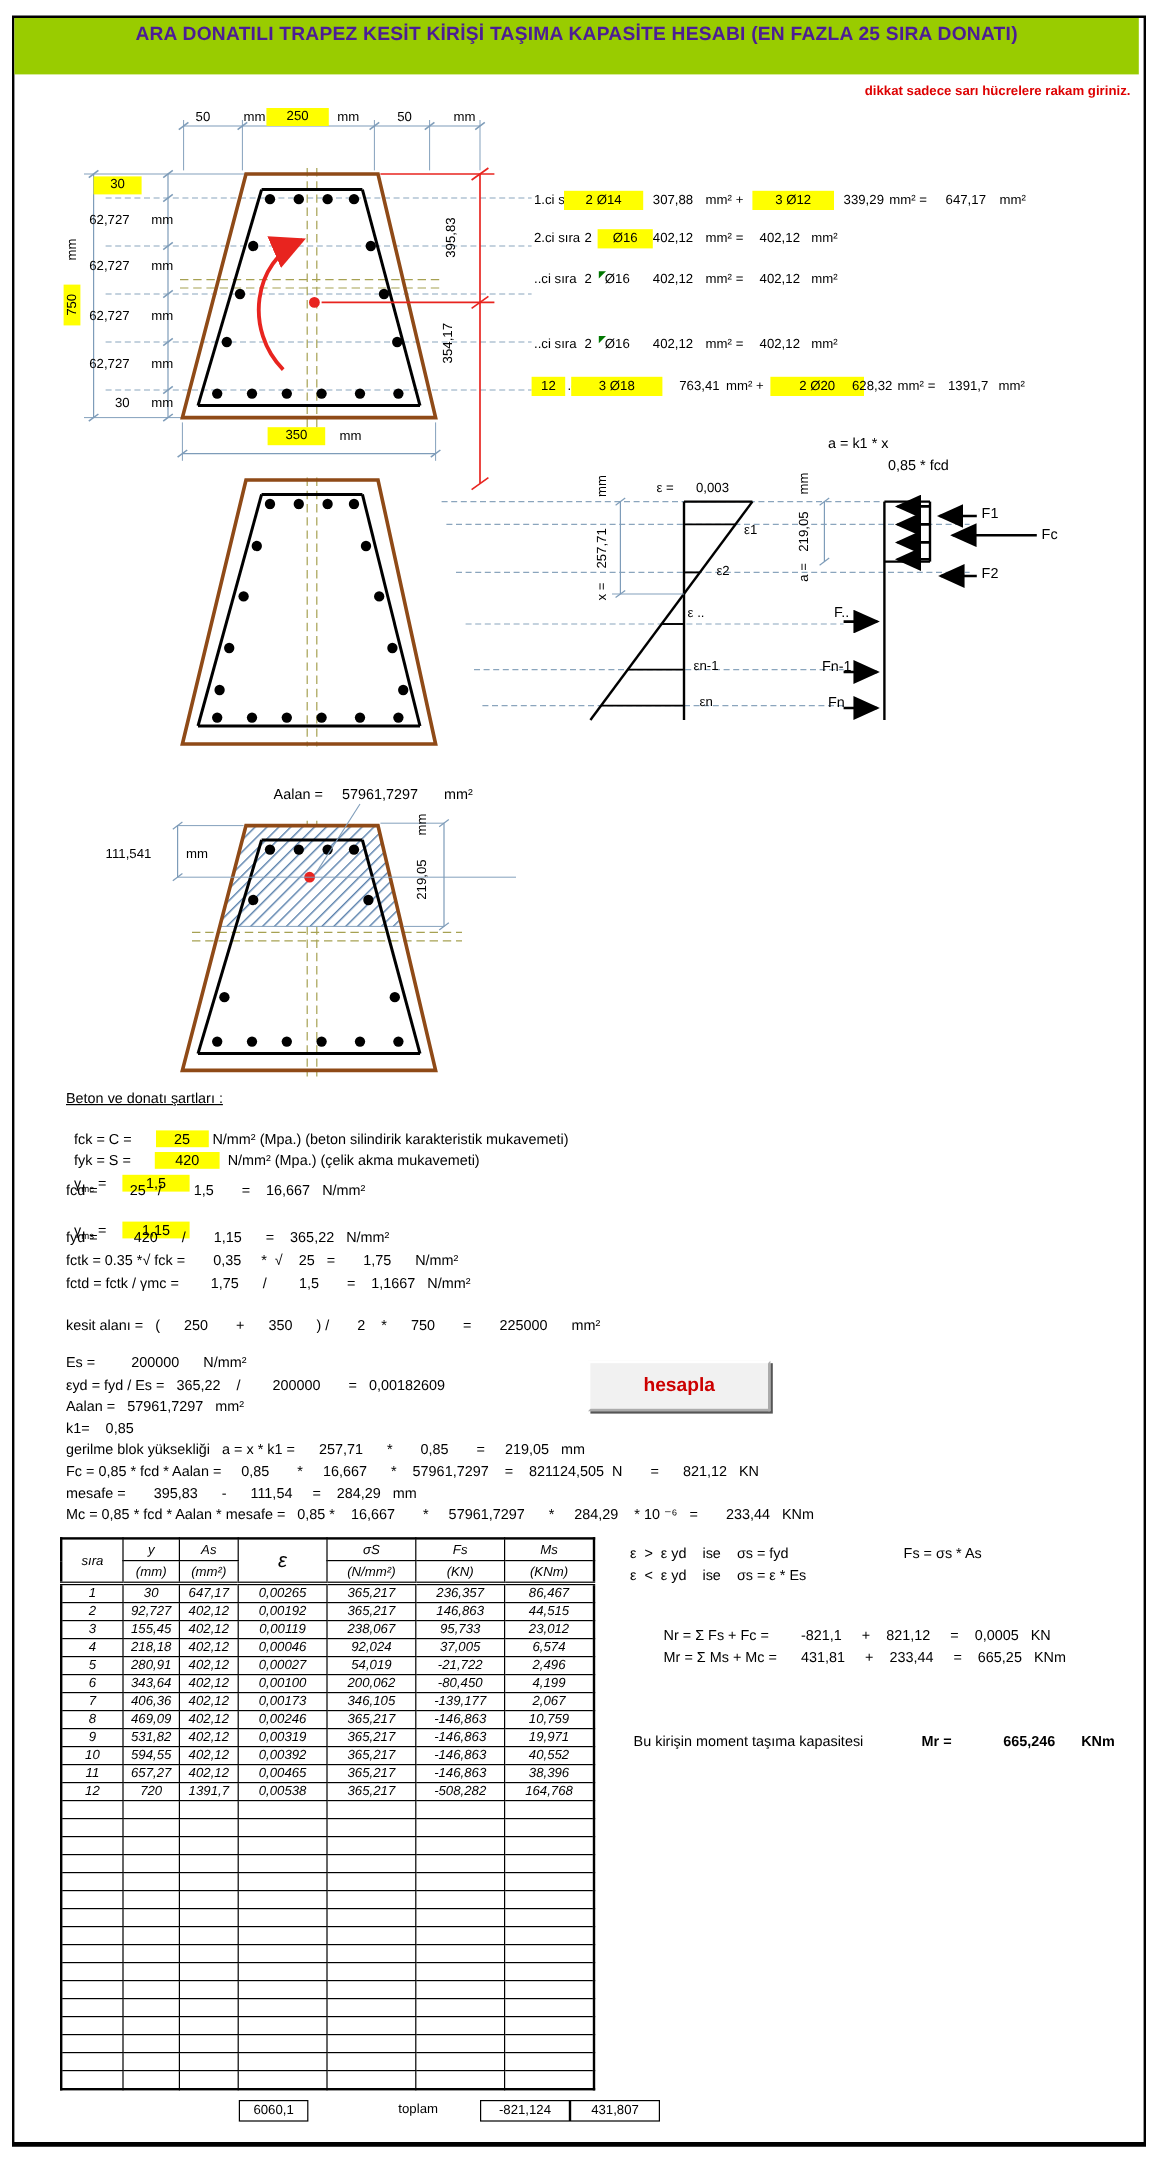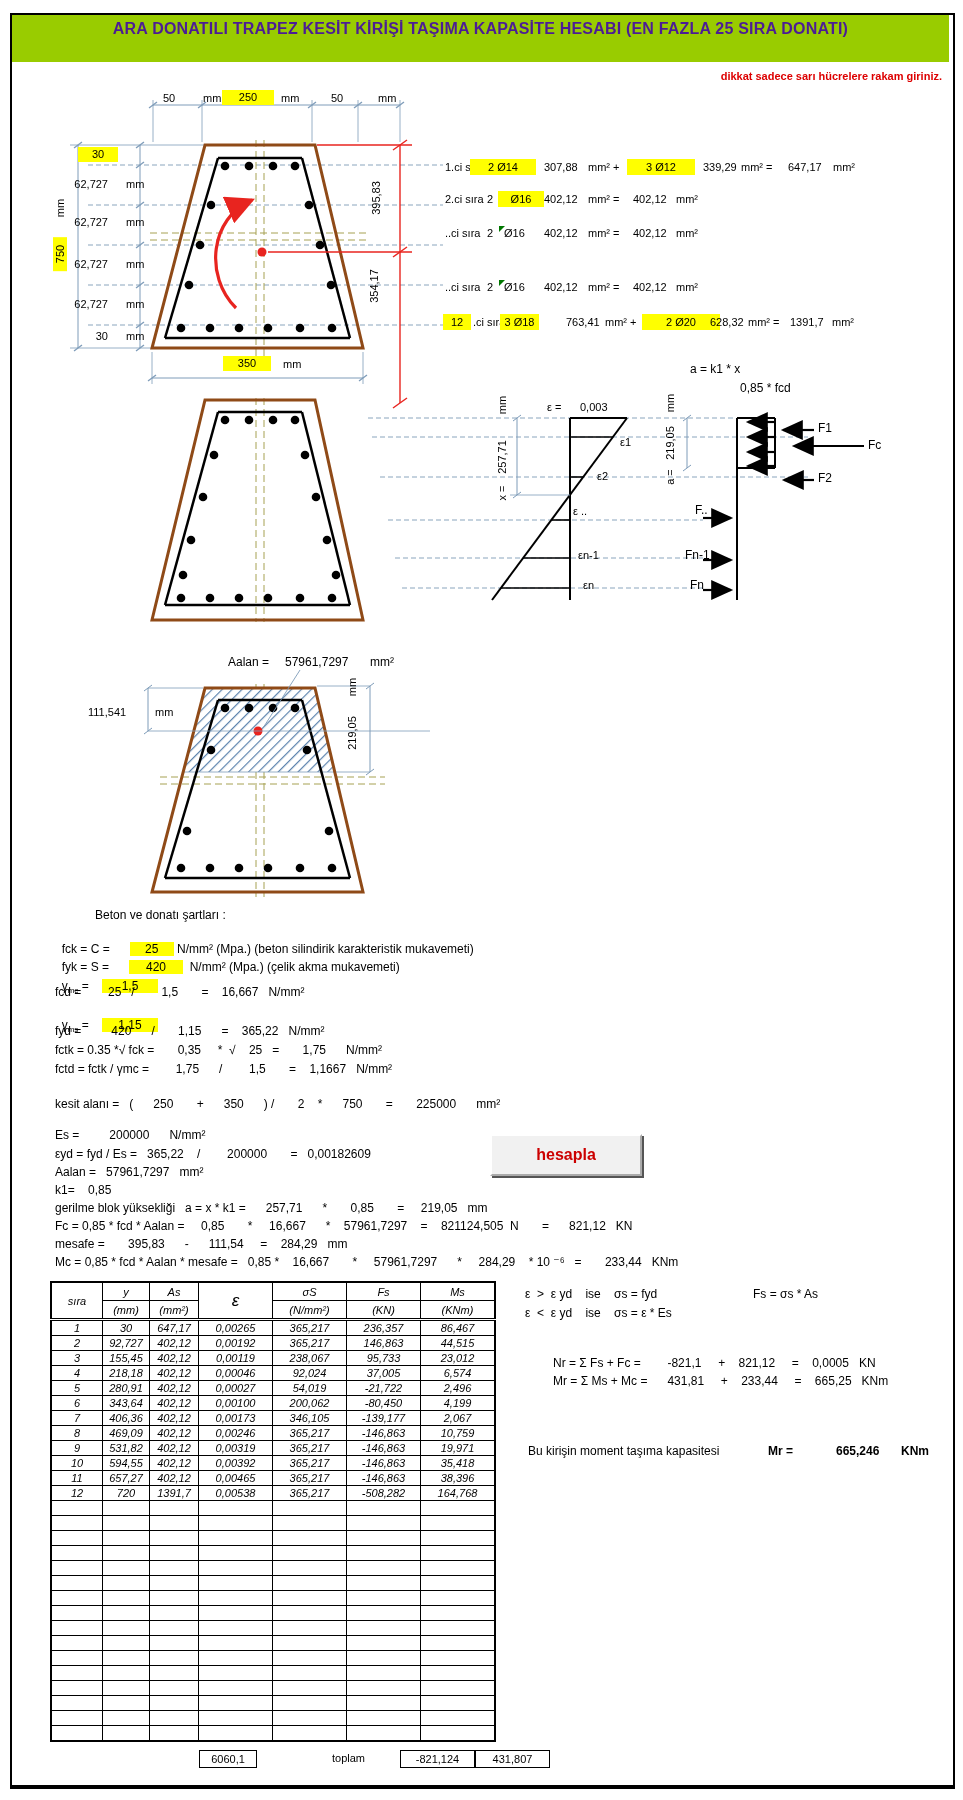--- a/index.html
+++ b/index.html
@@ -10,21 +10,21 @@
   #greenbar .t2{font-size:11px;font-weight:bold;color:#993300;margin-top:2px;}
   #note{position:absolute;left:12px;top:70px;width:930px;text-align:right;font-size:11px;font-weight:bold;color:#dd0000;}
   .lab{position:absolute;font-size:11px;white-space:nowrap;}
   .lab12{position:absolute;font-size:12px;white-space:nowrap;}
   .ycell{background:#ffff00;display:inline-block;text-align:center;}
   .yabs{position:absolute;background:#ffff00;text-align:center;font-size:11px;}
   .vlabel{position:absolute;font-size:11px;white-space:nowrap;transform:translate(-50%,-50%) rotate(-90deg);}
   .vyell{background:#ffff00;padding:1px 8px;}
   .fline{position:absolute;font-size:12px;white-space:pre;}
   .fline .ycell{padding:0 2px;min-width:40px;}
-  .u{margin-left:40px;}
+  .u{text-decoration:underline;}
   sub{font-size:8px;}
   #hesapla{position:absolute;left:490px;top:1134px;width:152px;height:42px;background:#f1f1f1;border:2px outset #ffffff;box-shadow:2px 2px 0 #555;font-size:16px;font-weight:bold;color:#cc0000;font-family:"Liberation Sans",sans-serif;cursor:pointer;}
   table#calc{position:absolute;left:50px;top:1281px;border-collapse:collapse;table-layout:fixed;font-size:11px;font-style:italic;}
   table#calc td,table#calc th{border:1px solid #000;text-align:center;padding:0;font-weight:normal;overflow:hidden;}
   table#calc{border:2px solid #000;}
   table#calc thead th{height:17px;}
   table#calc thead tr.h2 th{border-bottom:3px double #000;margin-top:10px;}
   table#calc .eps-big{font-size:17px;}
   table#calc tbody td{height:14px;line-height:14px;}
   .c1{width:50px}.c2{width:46px}.c3{width:48px}.c4{width:73px}.c5{width:73px}.c6{width:73px}.c7{width:73px}
@@ -325,21 +325,21 @@
 <div class="lab" style="left:487px;top:281px">2</div>
 <div class="greenmark" style="left:499px;top:280px"></div>
 <div class="lab" style="left:504px;top:281px">Ø16</div>
 <div class="lab" style="left:544px;top:281px">402,12</div>
 <div class="lab" style="left:588px;top:281px">mm² =</div>
 <div class="lab" style="left:633px;top:281px">402,12</div>
 <div class="lab" style="left:676px;top:281px">mm²</div>
 
 <div class="yabs" style="left:443px;top:314px;width:28px;height:16px;line-height:16px">12</div>
 <div class="lab" style="left:473px;top:316px">.ci sıra</div>
-<div class="yabs" style="left:500px;top:314px;width:39px;height:16px;line-height:16px">3 Ø18</div>
+<div class="yabs" style="left:476px;top:314px;width:76px;height:16px;line-height:16px">3 Ø18</div>
 <div class="lab" style="left:566px;top:316px">763,41</div>
 <div class="lab" style="left:605px;top:316px">mm² +</div>
 <div class="yabs" style="left:642px;top:314px;width:78px;height:16px;line-height:16px">2 Ø20</div>
 <div class="lab" style="left:710px;top:316px">628,32</div>
 <div class="lab" style="left:748px;top:316px">mm² =</div>
 <div class="lab" style="left:790px;top:316px">1391,7</div>
 <div class="lab" style="left:832px;top:316px">mm²</div>
 
 <div class="lab" style="left:547px;top:401px">ε =</div>
 <div class="lab" style="left:580px;top:401px">0,003</div>
@@ -501,21 +501,21 @@
         <td>-146,863</td>
         <td>19,971</td>
       </tr>
       <tr>
         <td>10</td>
         <td>594,55</td>
         <td>402,12</td>
         <td>0,00392</td>
         <td>365,217</td>
         <td>-146,863</td>
-        <td>35,418</td>
+        <td>40,552</td>
       </tr>
       <tr>
         <td>11</td>
         <td>657,27</td>
         <td>402,12</td>
         <td>0,00465</td>
         <td>365,217</td>
         <td>-146,863</td>
         <td>38,396</td>
       </tr>

